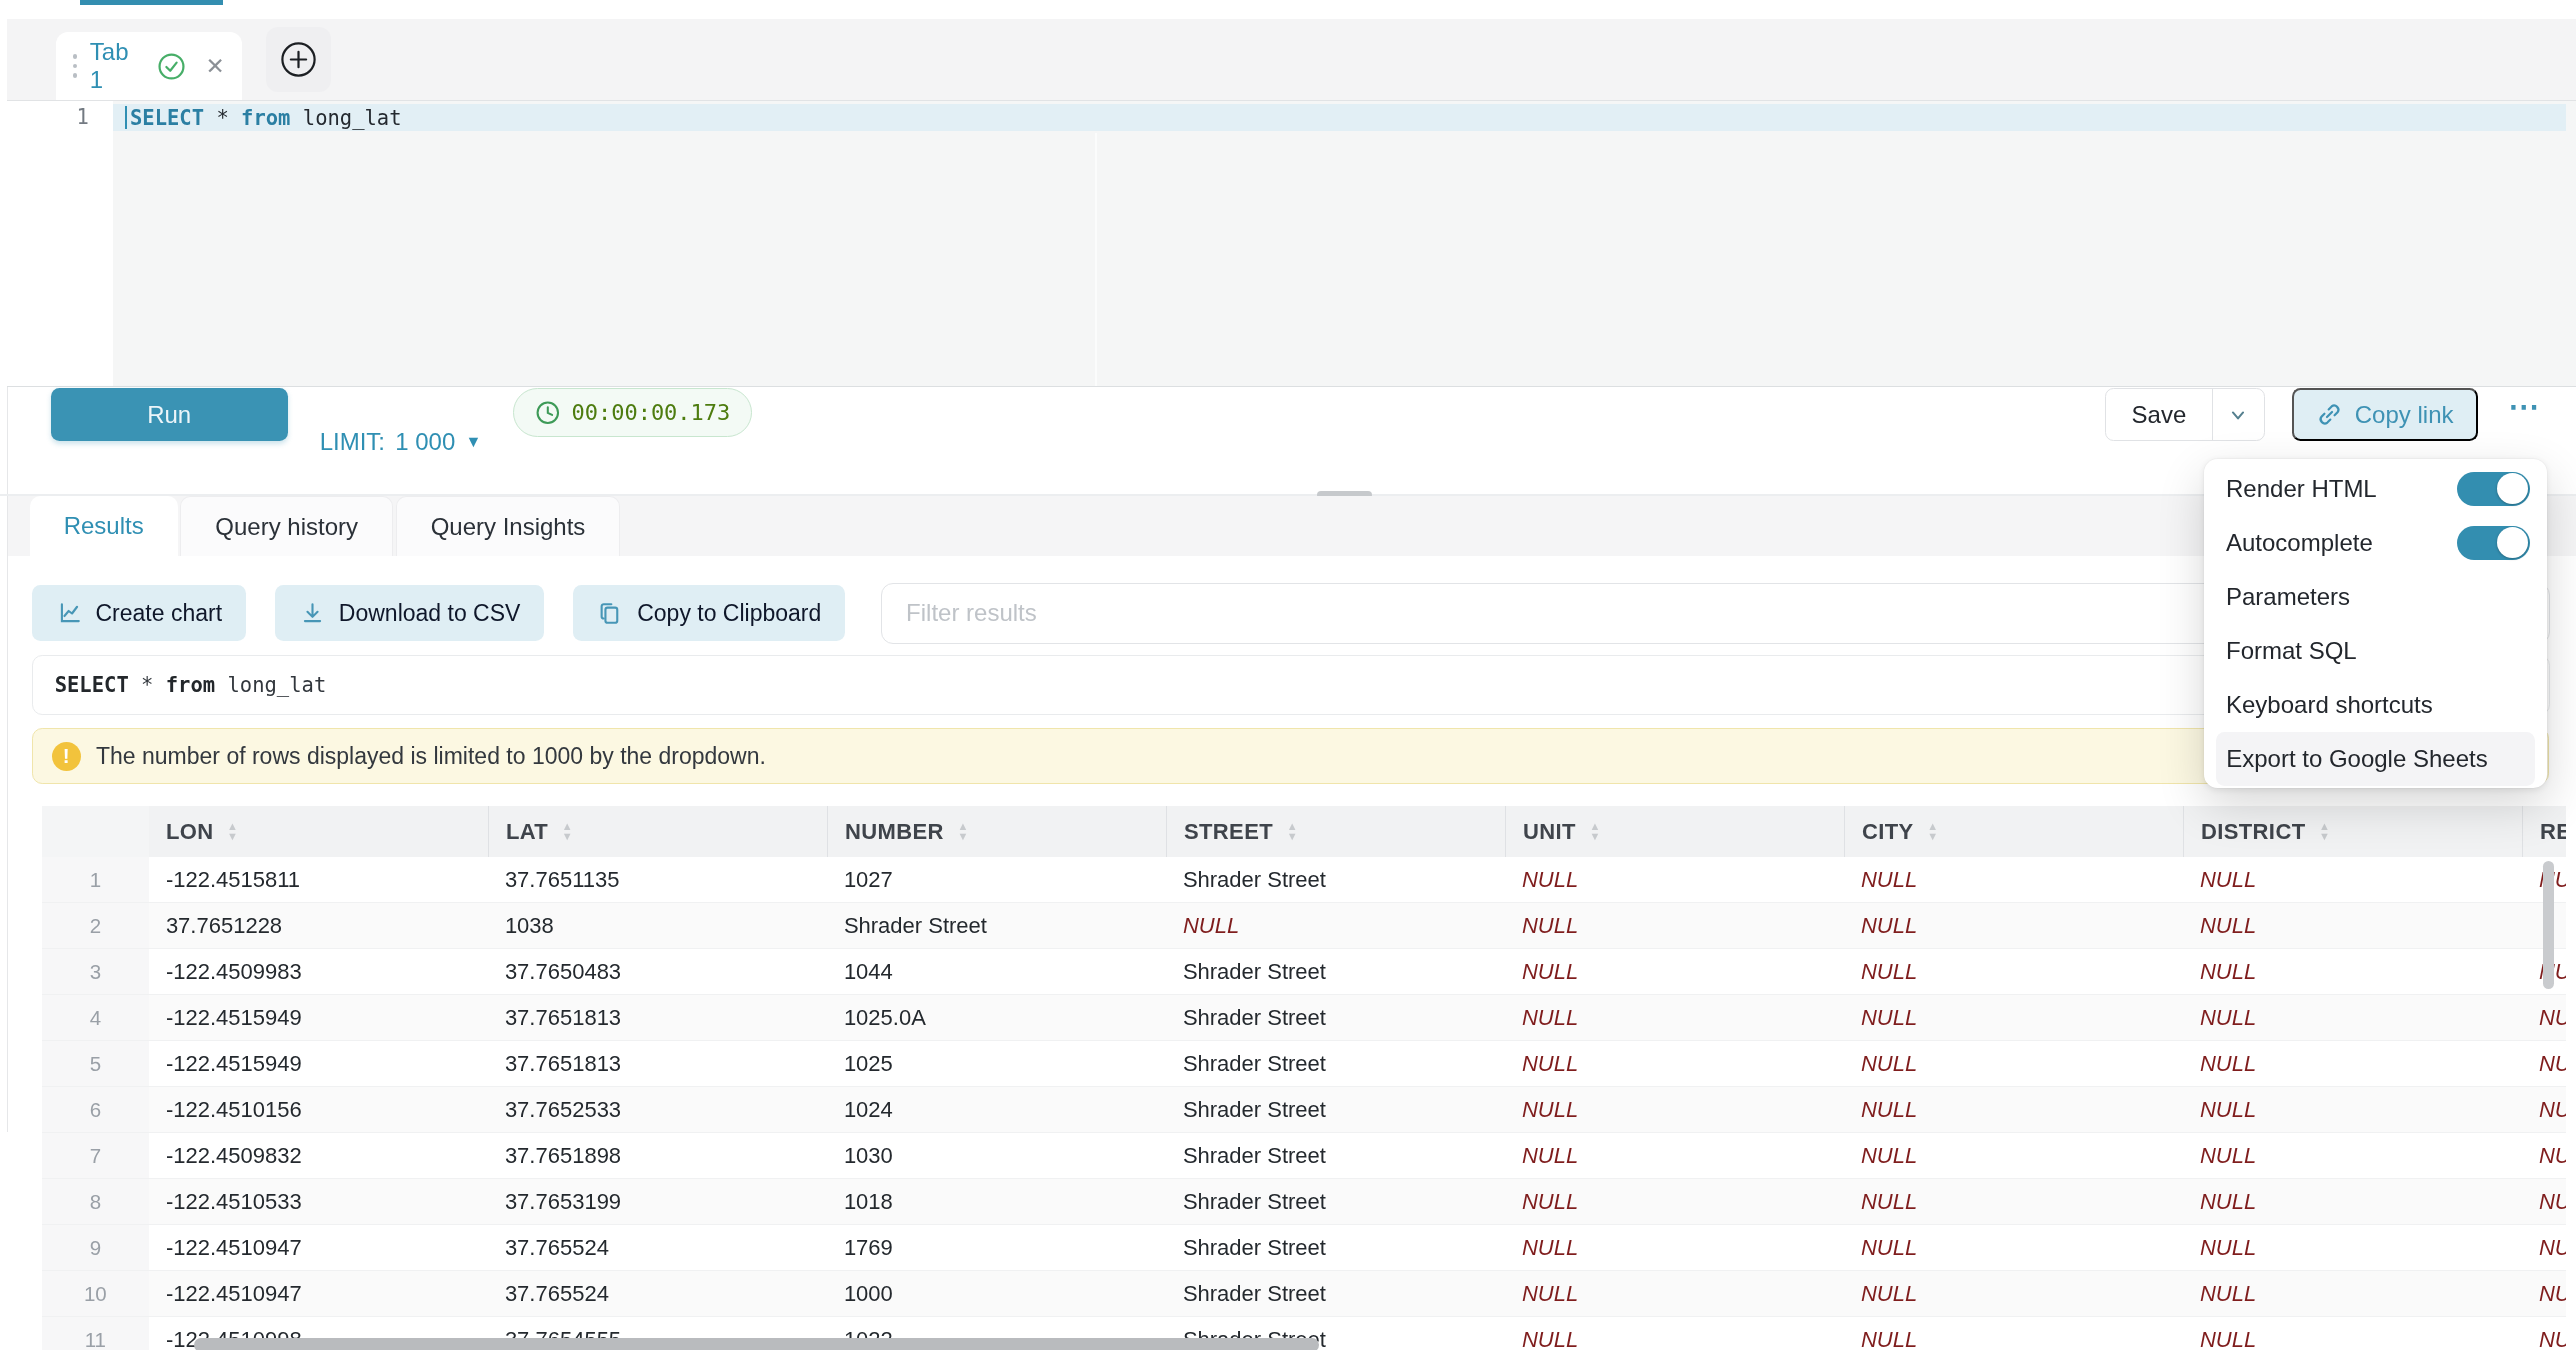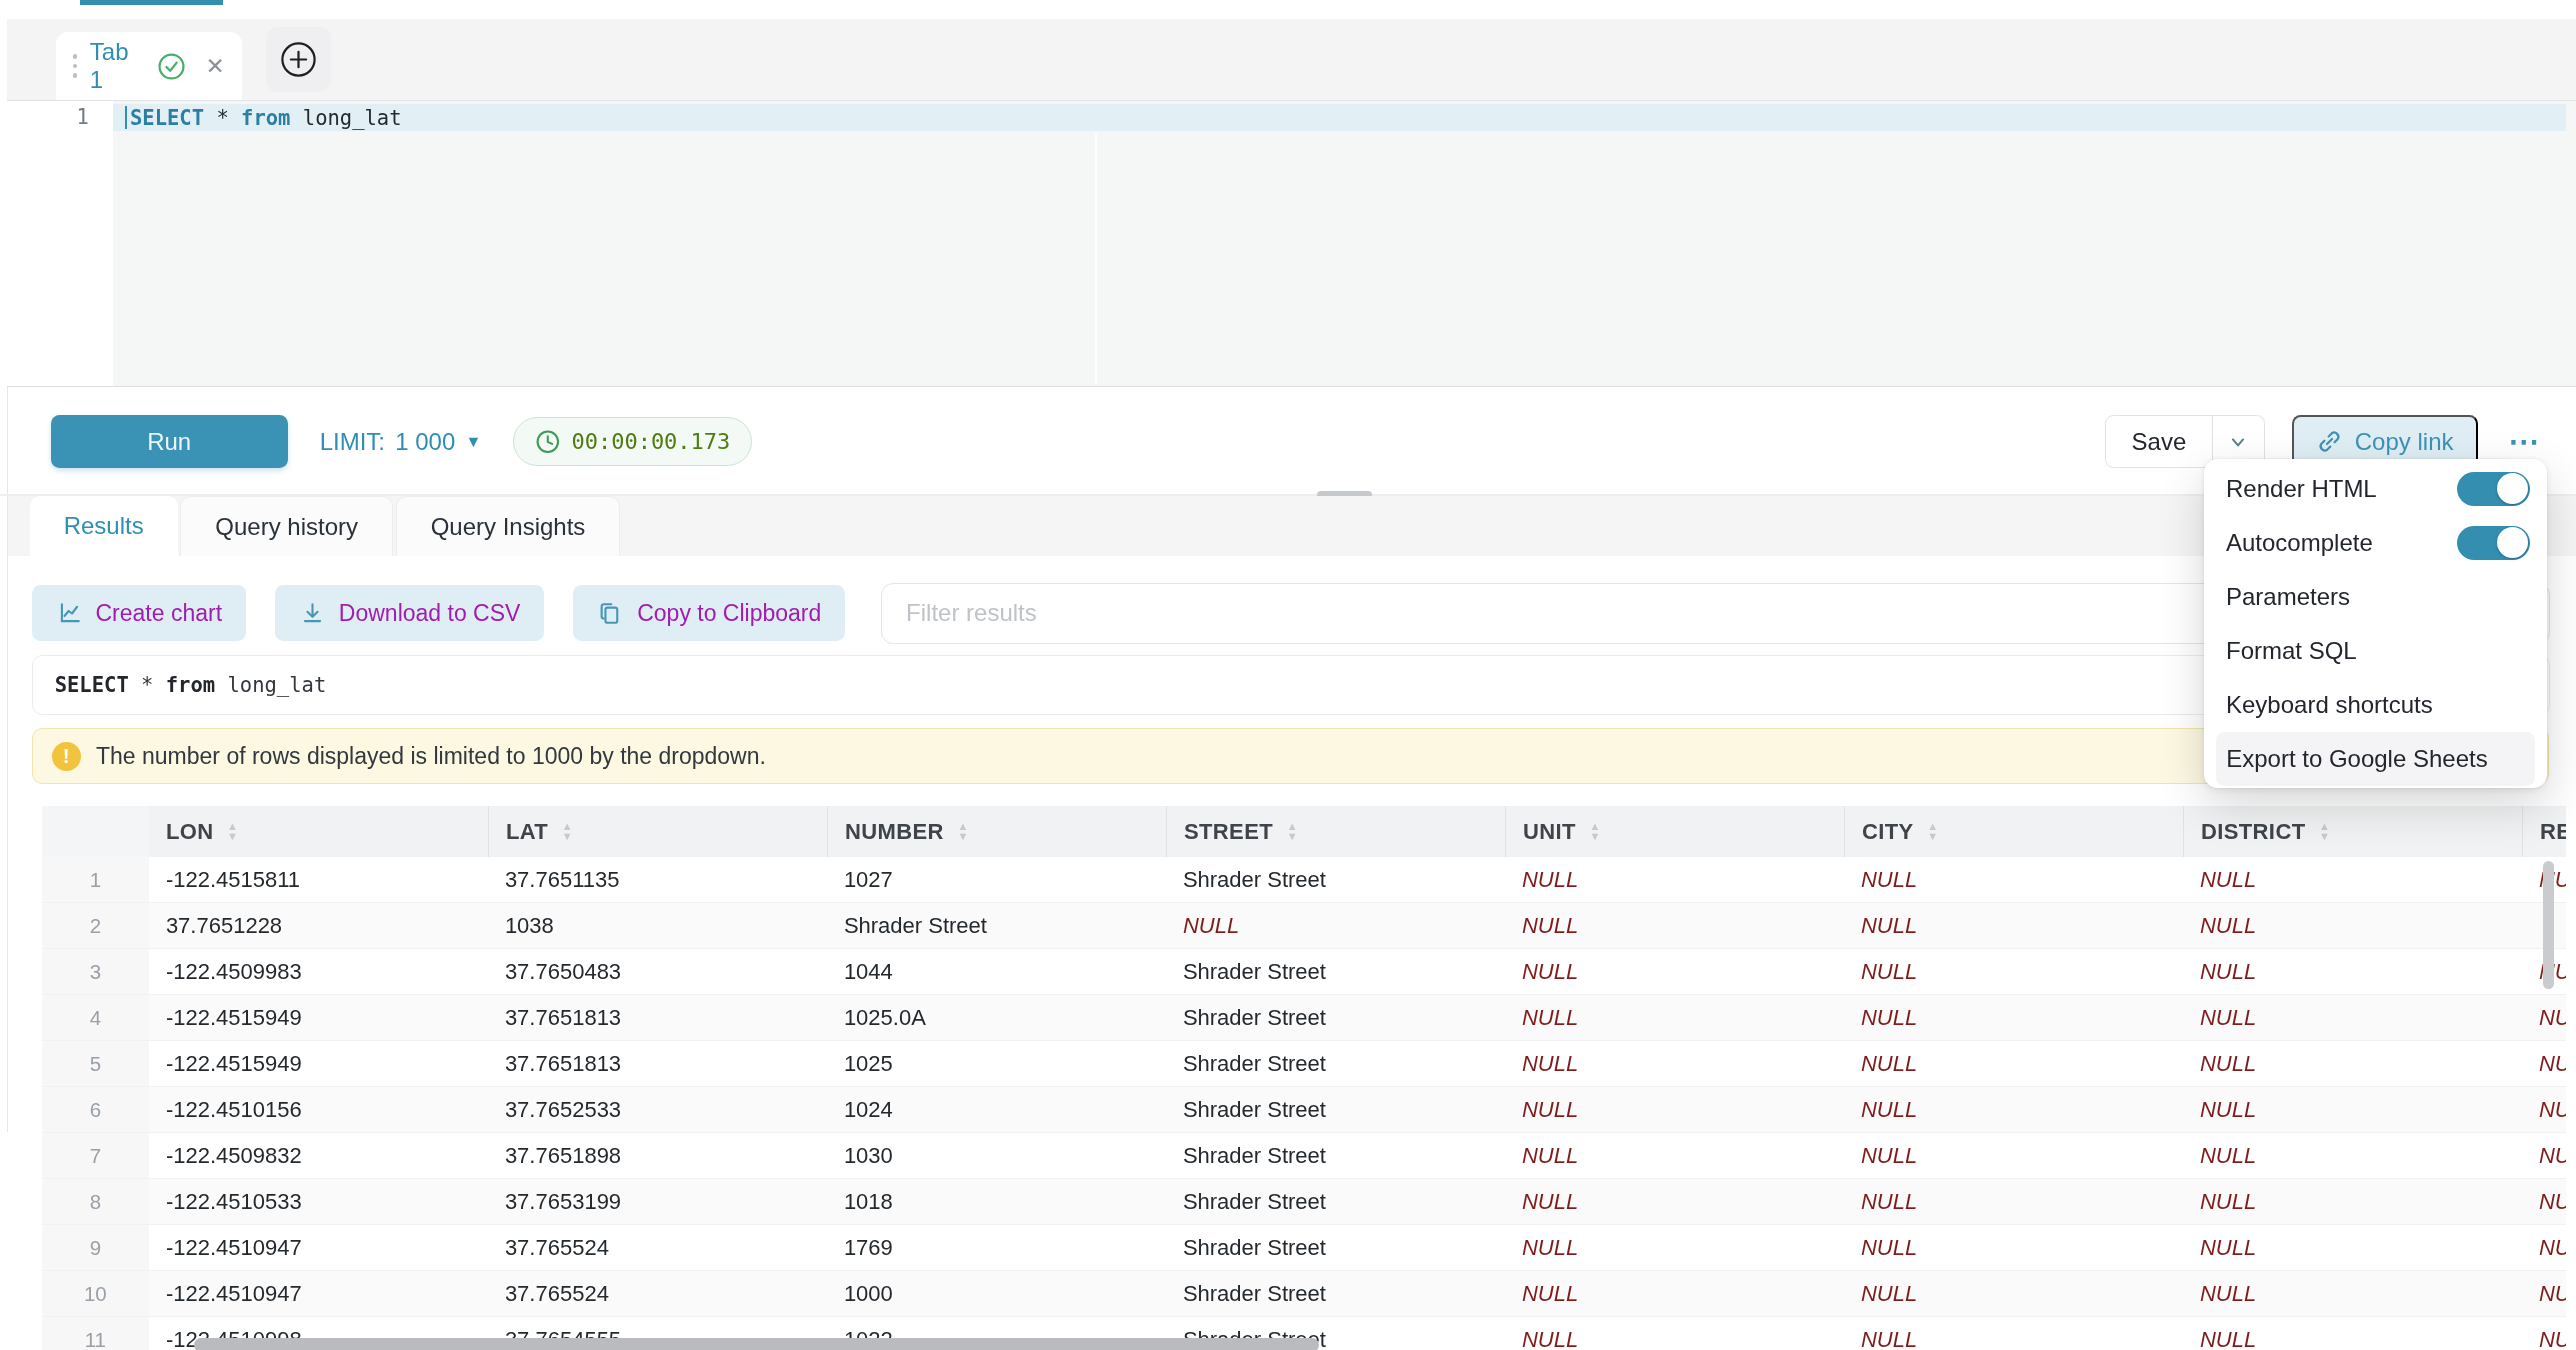--- a/index.html
+++ b/index.html
@@ -32,21 +32,21 @@
   .code-area { flex:1; position:relative; }
   .active-line { position:absolute; left:0; right:10.2px; top:3.4px; height:26.4px; background:#e2eff5;
                  display:flex; align-items:center; padding-left:12px; font-size:20.5px; white-space:pre; }
   .caret { width:2.6px; height:23px; background:#2f8fb3; margin-right:2.6px; }
   .kw { color:#2b7fa3; font-weight:bold; }
   .plain { color:#24292f; }
   .split-line { position:absolute; left:982px; top:32px; bottom:0; width:2.6px; background:#fbfcfc; }
 
   
   .run-row { position:absolute; left:7.7px; right:0; top:388px; height:107px; background:#fff;
-             display:flex; align-items:center; padding:0 27px 0 43px; gap:32px; }
+             display:flex; padding:0 27px 0 43px; gap:32px; }
   .run-btn { width:237px; height:53px; background:#3a93b4; border:none; border-radius:8.5px;
              color:#ecf5f9; font-size:24px; box-shadow:0 2.6px 5.1px rgba(58,147,180,.25); }
   .limit { display:flex; align-items:center; gap:10.2px; color:#2f8fb3; font-size:24px; font-weight:500; }
   .limit .tri { font-size:16px; }
   .timer { height:49px; padding:0 20.5px; border:1.7px solid #c8e6cf; border-radius:25.6px; background:#f3faf5;
            color:#4d7c0f; font-size:22px; display:flex; align-items:center; gap:11px; }
   .spacer { flex:1; }
   .save-split { display:flex; height:53px; border:0.9px solid #e0e2e5; border-radius:8.5px;
                 overflow:hidden; background:#fff; }
   .save-btn { padding:0 25.6px; display:flex; align-items:center; font-size:24px; color:#23272d;
@@ -67,21 +67,21 @@
               display:flex; align-items:stretch; padding-left:22px; }
   .res-tab { padding:0 34px; display:flex; align-items:center; font-size:24px; color:#2b3138;
              border-radius:10.2px 10.2px 0 0; }
   .res-tab.active { background:#fff; color:#2f8fb3; }
   .res-tab.idle { background:#fbfbfc; border:0.9px solid #ededef; border-bottom:none; margin-left:2.6px; }
 
   
   .panel { position:absolute; left:7.7px; right:0; top:556px; bottom:0; background:#fff;
            padding:29px 25.6px 0 24px; }
   .actions { display:flex; gap:29px; height:56px; }
-  .act-btn { background:#dfeef4; border:none; border-radius:8.5px; color:#a21caf; font-size:23px;
+  .act-btn { background:#dfeef4; border:none; border-radius:8.5px; color:#0f172a; font-size:23px;
              display:flex; align-items:center; gap:12.8px; padding:0 24px; }
   .filter { flex:1; margin-left:6.8px; border:0.9px solid #e2e4e7; border-radius:12px; height:61px;
             align-self:center; padding:0 24px; font-size:24px; color:#272c31; outline:none;
             font-family:"Liberation Sans", sans-serif; }
   .filter::placeholder { color:#bfc3c8; }
   .sql-echo { margin-top:13.6px; border:0.9px solid #e9ebed; border-radius:10.2px; height:60px;
               display:flex; align-items:center; padding:0 22px; font-size:20.5px; color:#32373d; white-space:pre; }
   .sql-echo b { color:#23272b; }
   .banner { margin-top:13.6px; margin-right:1.7px; background:#fcf8e2; border:0.9px solid #f0e5ab;
             border-radius:10.2px; height:56px; display:flex; align-items:center; gap:15.3px;

